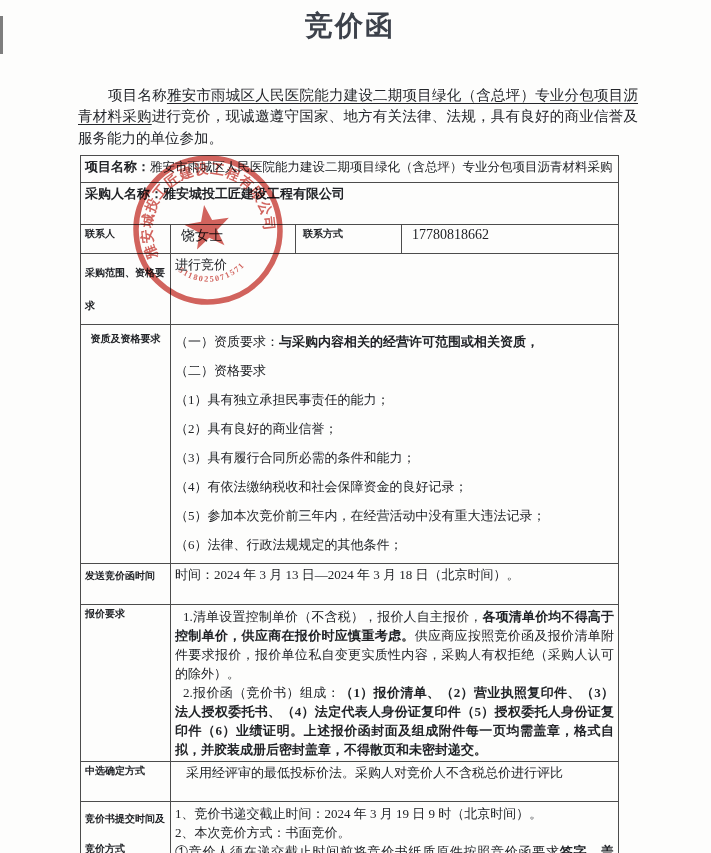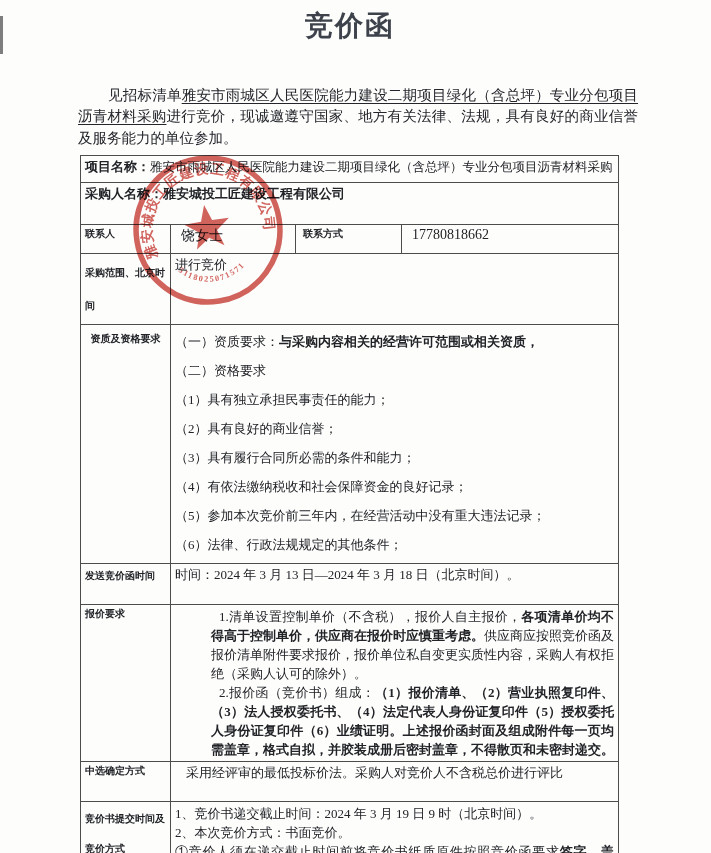--- a/index.html
+++ b/index.html
@@ -54,21 +54,21 @@
   .r3 td{vertical-align:middle;}
   .r3 td.val{padding-left:10px;font-size:14px;margin-top:12px;}
   .lbl-scope{line-height:33px;padding-top:4px;}
   .val-scope{padding-top:6px;padding-left:10px;}
   .lbl-qual{vertical-align:middle;text-align:center;line-height:24px;padding-left:2px;}
   .val-qual{padding-left:28px;padding-top:5px;line-height:29px;}
   .lbl-send{line-height:20px;padding-top:3px;}
   .val-send{padding-top:4px;padding-left:9px;}
   .lbl-quote{padding-top:38px;}
   .val-quote{line-height:19px;padding-left:7px;padding-right:5px;padding-top:3px;}
-  .val-quote .para{text-indent:8px;text-align:justify;text-justify:inter-character;margin-left:36px;}
+  .val-quote .para{text-indent:8px;text-align:justify;text-justify:inter-character;}
   .lbl-sel{vertical-align:middle;}
   .val-sel{padding-top:4px;text-indent:11px;}
   .lbl-sub{line-height:30px;padding-top:8px;}
   .val-sub{line-height:19px;padding-top:3px;padding-left:8px;padding-right:4px;text-align:justify;text-justify:inter-character;}
   b{font-weight:bold;}
 
   
   .seal{
     position:absolute;left:129px;top:151px;
     width:158px;height:158px;
@@ -83,21 +83,21 @@
 </style>
 </head>
 <body>
 
 <div class="page">
 
   <div class="scan-artifact"></div>
 
   <div class="doc-title">竞价函</div>
 
-  <p class="intro"><span>见招标清单</span><span class="u">雅安市雨城区人民医院能力建设二期项目绿化（含总坪）专业分包项目沥青材料采购</span><span>进行竞价，现诚邀遵守国家、地方有关法律、法规，具有良好的商业信誉及服务能力的单位参加。</span></p>
+  <p class="intro"><span>项目名称</span><span class="u">雅安市雨城区人民医院能力建设二期项目绿化（含总坪）专业分包项目沥青材料采购</span><span>进行竞价，现诚邀遵守国家、地方有关法律、法规，具有良好的商业信誉及服务能力的单位参加。</span></p>
 
   <div class="tbl-wrap">
     <table class="doc">
       <colgroup>
           <col style="width:90px">
           <col style="width:125px">
           <col style="width:106px">
           <col style="width:217px">
         </colgroup>
 
@@ -111,21 +111,21 @@
       </tr>
 
       <tr class="r3" style="height:29px">
         <td class="lbl">联系人</td>
         <td class="val">饶女士</td>
         <td class="lbl" style="padding-left:7px">联系方式</td>
         <td class="val">17780818662</td>
       </tr>
 
       <tr style="height:60px">
-        <td class="lbl lbl-scope">采购范围、北京时间</td>
+        <td class="lbl lbl-scope">采购范围、资格要求</td>
         <td colspan="3" class="val-scope">进行竞价</td>
       </tr>
 
       <tr style="height:239px">
         <td class="lbl lbl-qual">资质及资格要求</td>
         <td colspan="3" class="val-qual">
           <div><span>（一）资质要求：</span><b>与采购内容相关的经营许可范围或相关资质，</b></div>
           <div><span>（二）资格要求</span></div>
           <div><span>（1）具有独立承担民事责任的能力；</span></div>
           <div><span>（2）具有良好的商业信誉；</span></div>

